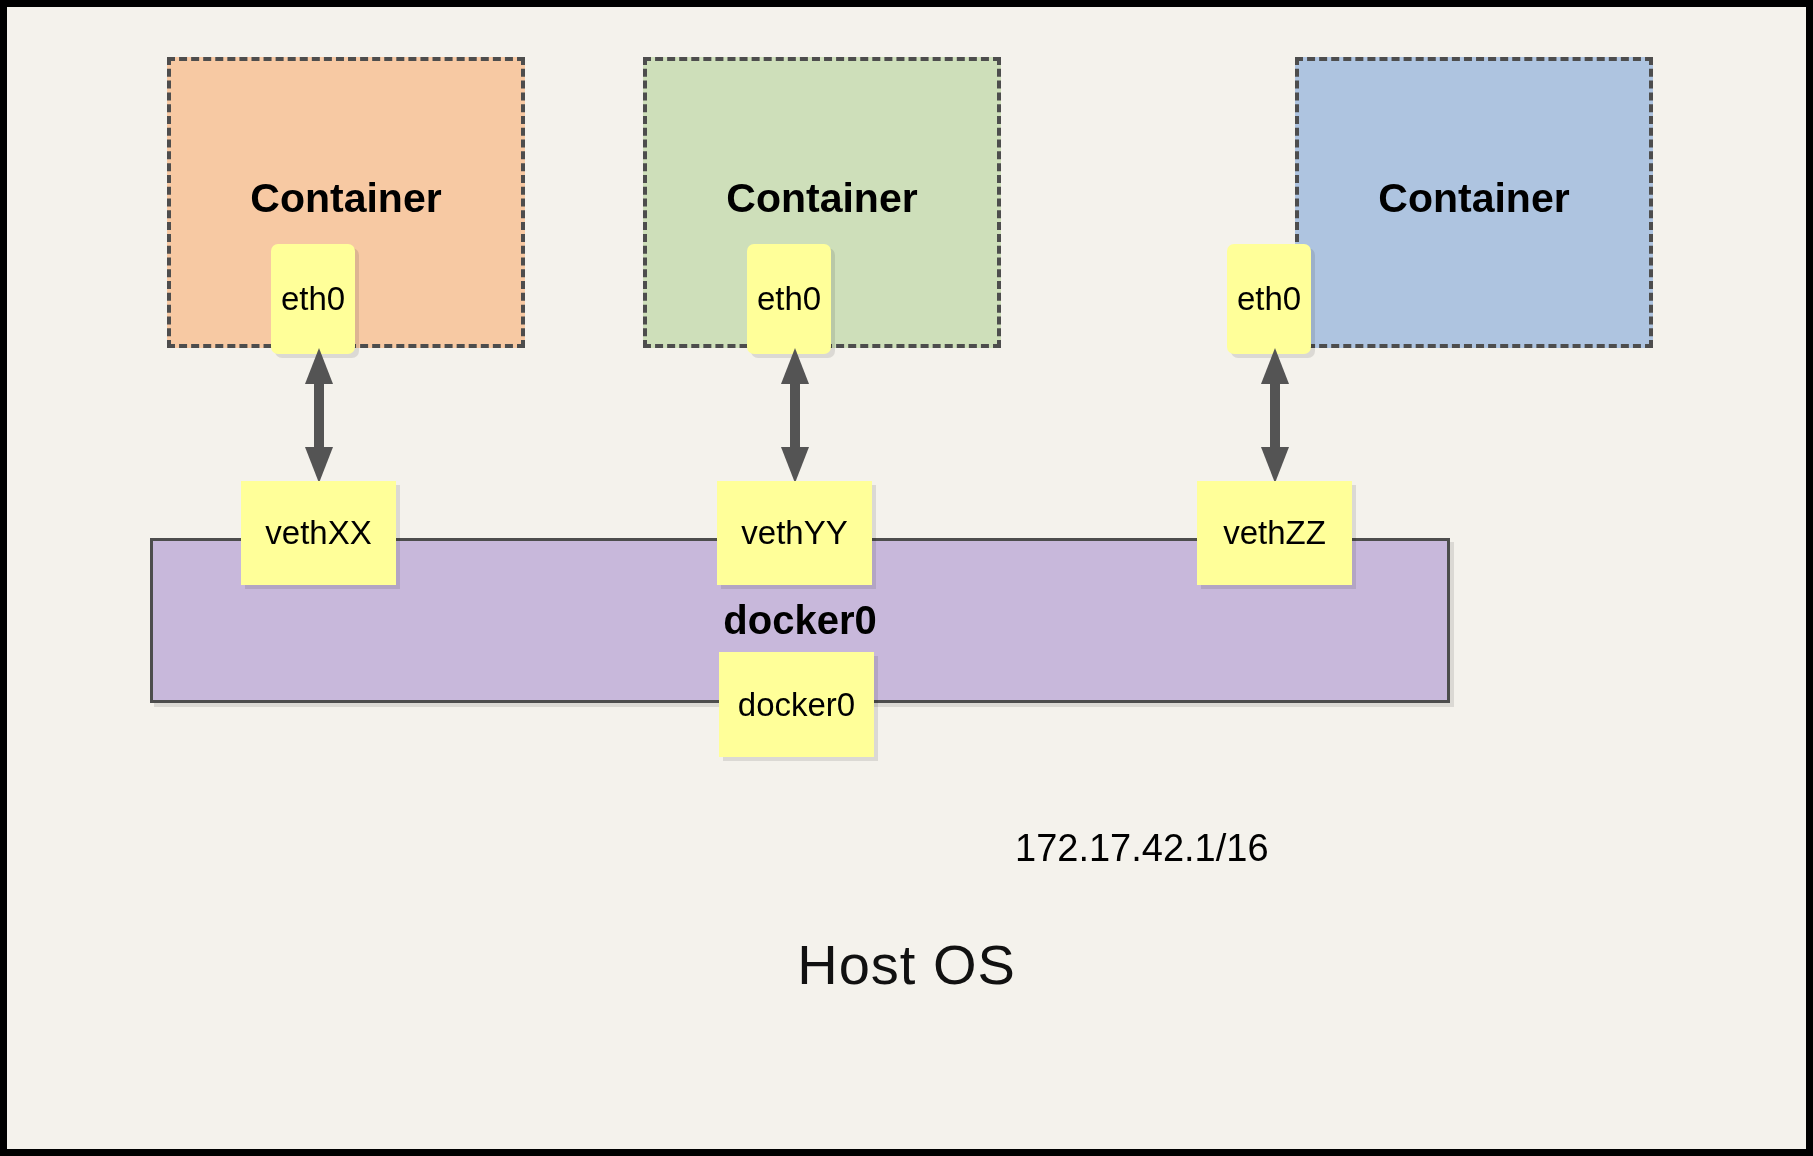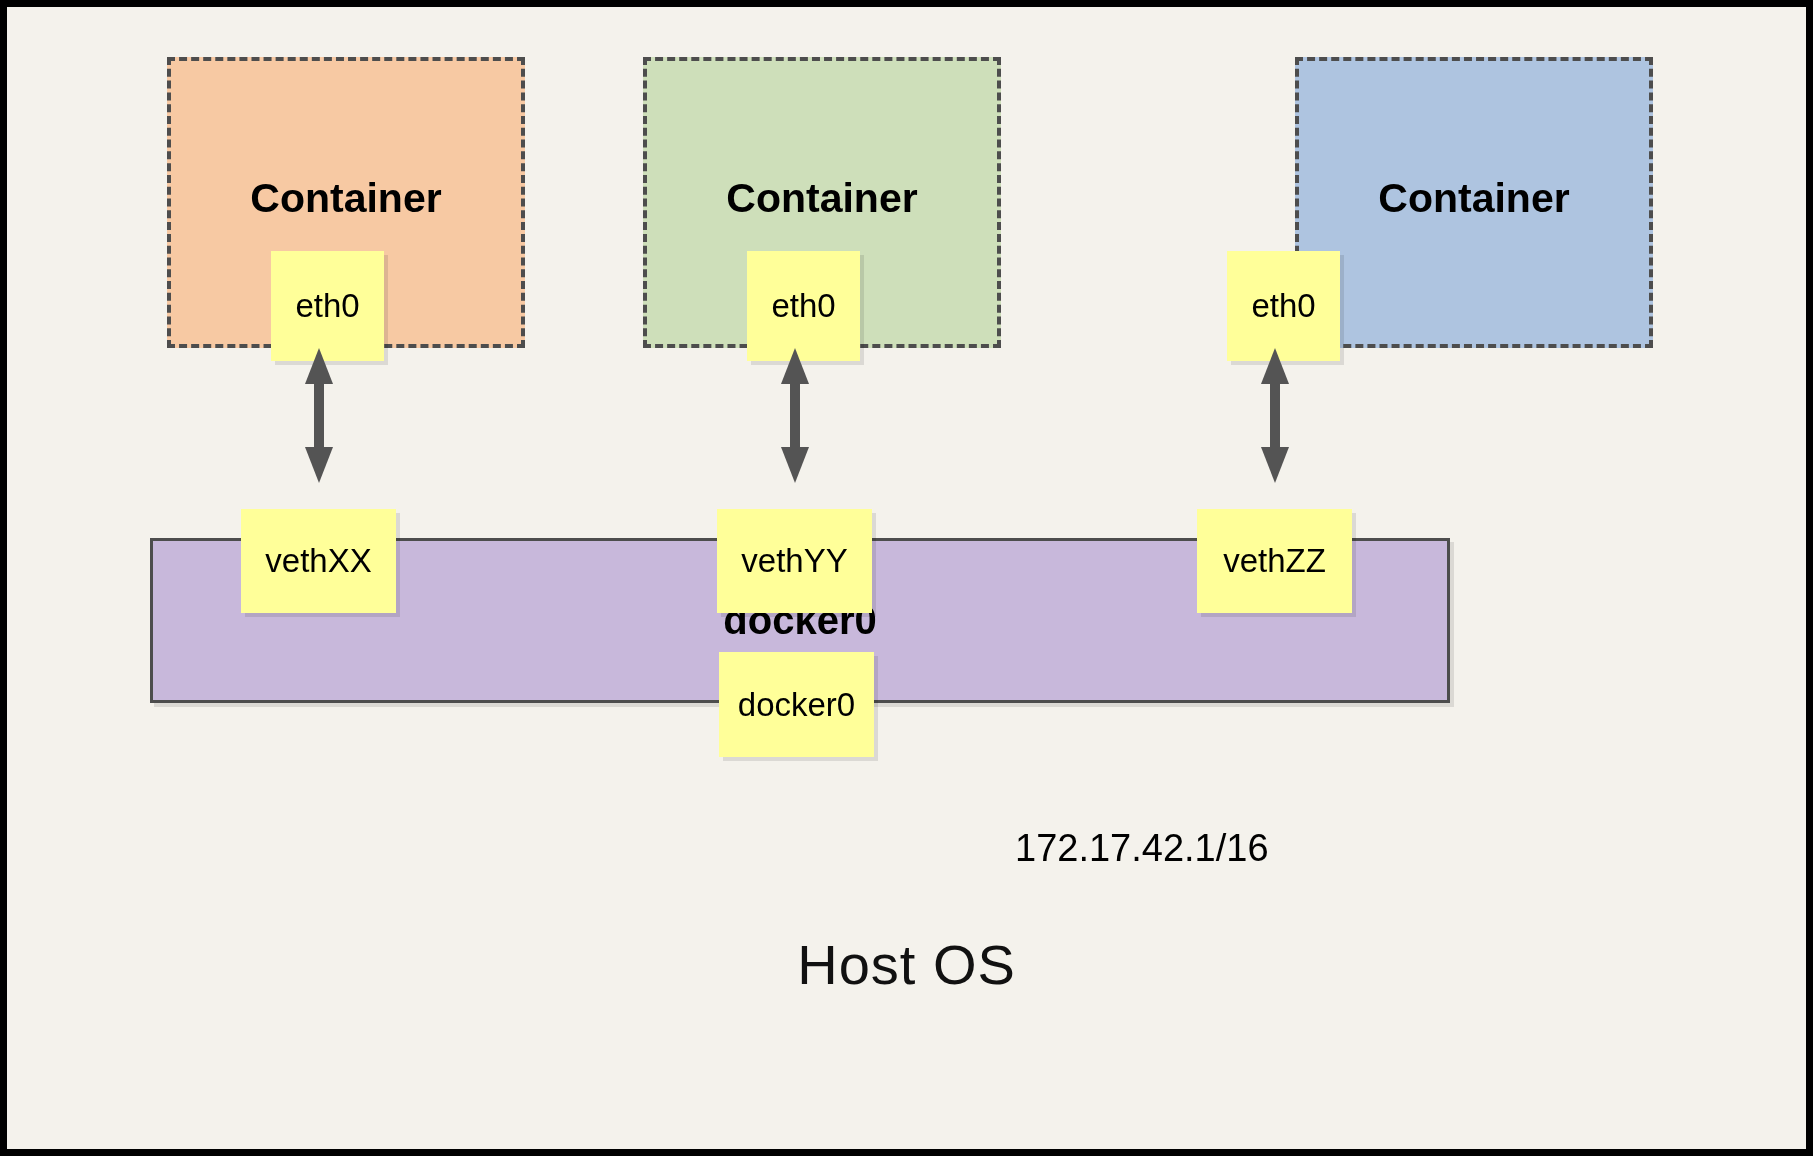--- a/index.html
+++ b/index.html
@@ -48,31 +48,31 @@
     display: flex;
     align-items: center;
     justify-content: center;
     font-size: 33px;
     color: #000000;
     box-sizing: border-box;
   }
 
   
   .eth0-box {
-    width: 113px;
+    width: 84px;
     height: 110px;
-    top: 244px;
+    top: 237px;
+    border-radius: 7px;
   }
 
   
   .veth-box {
     width: 155px;
     height: 104px;
     top: 474px;
-    margin-top: 28px;
   }
 
   
   .docker0-box {
     width: 155px;
     height: 105px;
     left: 712px;
     top: 645px;
   }
 

